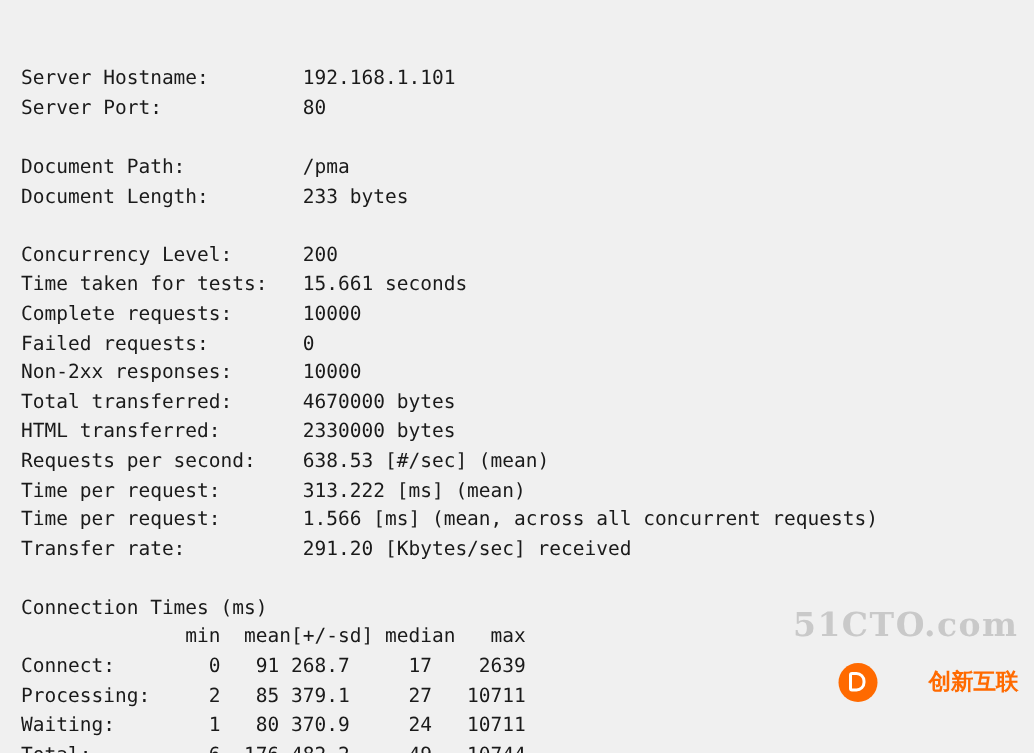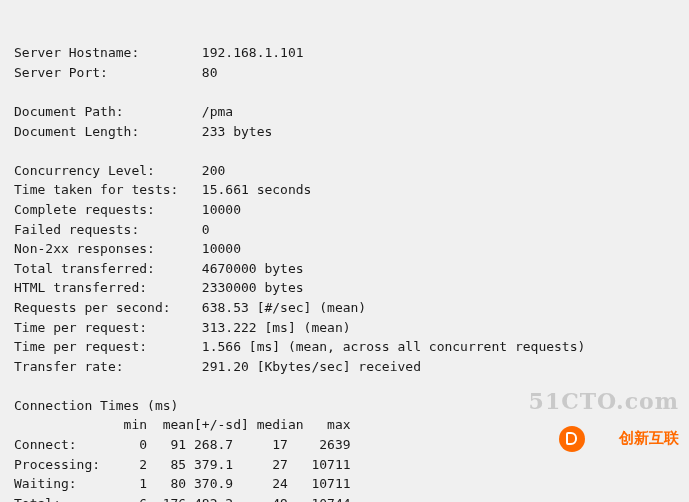--- a/index.html
+++ b/index.html
@@ -29,21 +29,21 @@
   .line {
     height: 19.6px;
     white-space: pre;
   }
   .blank { height: 19.6px; }
 
   
   #watermark {
     position: absolute;
     right: 6px;
-    bottom: 40px;
+    bottom: 24px;
     width: 220px;
     height: 70px;
     pointer-events: none;
     user-select: none;
   }
   #wm-text {
     position: absolute;
     right: 4px;
     top: 0px;
     font-family: "DejaVu Serif", "Liberation Serif", serif;

